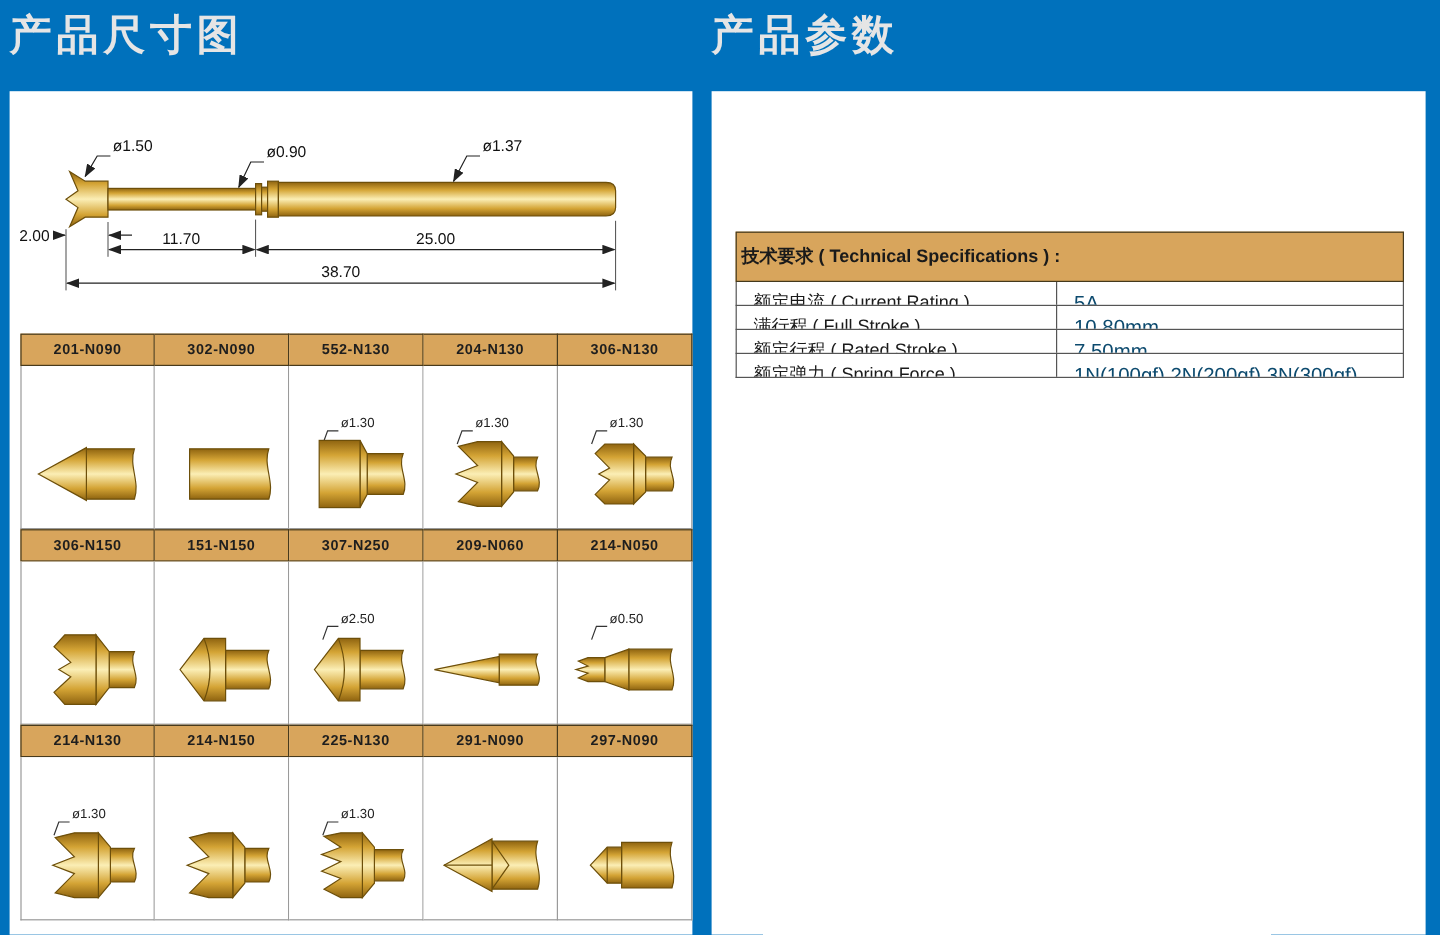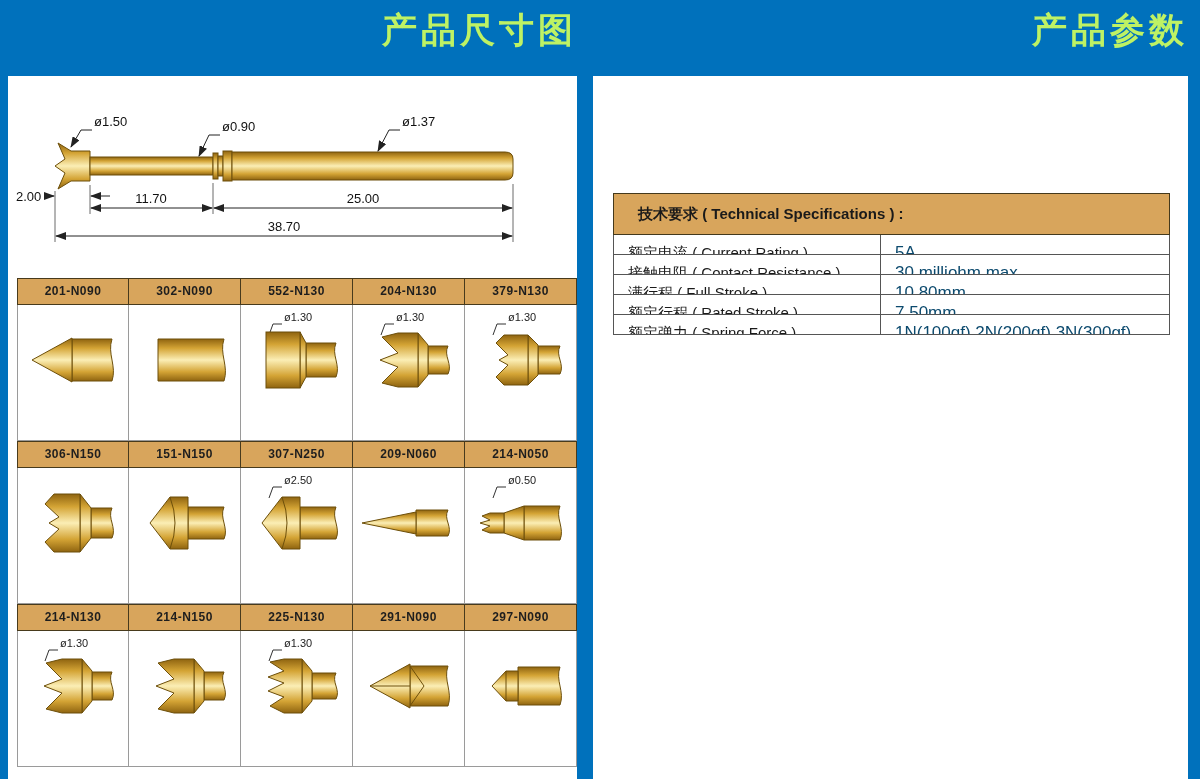--- a/index.html
+++ b/index.html
@@ -4,21 +4,21 @@
 <style>
   * { box-sizing: border-box; margin: 0; padding: 0; }
   html,body { width:1200px; height:779px; }
   body {
     background:#0071BC;
     font-family:"Liberation Sans","DejaVu Sans",sans-serif;
     position:relative; overflow:hidden;
   }
   .title {
     position:absolute; top:0; height:63px; line-height:60px;
-    color:#bef264; font-size:35px; font-weight:bold; text-align:right;
+    color:#e5e5e5; font-size:35px; font-weight:bold; text-align:left;
     letter-spacing:4px;
   }
   .title-left  { left:8px;   width:569px; }
   .title-right { left:593px; width:595px; }
   .panel { position:absolute; top:76px; height:703px; background:#ffffff; }
   .panel-left  { left:8px;   width:569px; }
   .panel-right { left:593px; width:595px; }
 
   .probe-drawing { position:absolute; left:0; top:25px; }
 
@@ -29,29 +29,29 @@
   .g-head {
     height:27px; background:#D8A55C;
     border:1px solid #473a1c; border-left:none;
     font-size:12px; font-weight:bold; color:#1e1e1e;
     text-align:center; line-height:25px; letter-spacing:0.5px;
   }
   .g-head.first { border-left:1px solid #473a1c; }
   .g-cell {
     height:136px; background:#fff;
     border-right:1px solid #9a9a9a; border-bottom:1px solid #9a9a9a;
-    display:flex; align-items:flex-start; justify-content:center;
+    display:flex; align-items:flex-end; justify-content:center;
   }
   .g-cell.first { border-left:1px solid #9a9a9a; }
 
   .ptable { position:absolute; left:20px; width:557px; }
   .pt-head {
     height:42px; background:#D8A55C;
     border:1px solid #44391c;
-    line-height:40px; padding-left:24px;
+    line-height:40px; padding-left:4px;
     font-size:15px; font-weight:bold; color:#1a1a1a;
   }
   .pt-row {
     display:flex; height:20px;
     border:1px solid #555; border-top:none; background:#fff;
   }
   .pt-label {
     width:267px; border-right:1px solid #555;
     padding-left:14px; line-height:36px; font-size:15px; color:#1a1a1a;
     white-space:nowrap; overflow:hidden;
@@ -128,21 +128,21 @@
       <text x="355" y="102" text-anchor="middle">25.00</text>
       <text x="276" y="130" text-anchor="middle">38.70</text>
     </g>
   </svg>
 
   <div id="probe-grid" class="grid">
       <div class="g-head first">201-N090</div>
       <div class="g-head">302-N090</div>
       <div class="g-head">552-N130</div>
       <div class="g-head">204-N130</div>
-      <div class="g-head">379-N130</div>
+      <div class="g-head">306-N130</div>
       <div class="g-cell first">
         <svg width="110" height="100" viewBox="0 0 110 100">
           <defs>
             <linearGradient id="gv00" x1="0" y1="0" x2="0" y2="1">
               <stop offset="0" stop-color="#8f6410"></stop>
               <stop offset="0.22" stop-color="#d4a435"></stop>
               <stop offset="0.5" stop-color="#fbeeb5"></stop>
               <stop offset="0.78" stop-color="#d4a435"></stop>
               <stop offset="1" stop-color="#8f6410"></stop>
             </linearGradient>
@@ -401,24 +401,20 @@
 </div>
 
 <div class="panel panel-right">
   <div id="spec-table" class="ptable" style="top:117px">
       <div class="pt-head">技术要求 ( Technical Specifications ) :</div>
       <div class="pt-row">
         <div class="pt-label">额定电流 ( Current Rating )</div>
         <div class="pt-value">5A</div>
       </div>
       <div class="pt-row">
-        <div class="pt-label">接触电阻 ( Contact Resistance )</div>
-        <div class="pt-value">30 milliohm max</div>
-      </div>
-      <div class="pt-row">
         <div class="pt-label">满行程 ( Full Stroke )</div>
         <div class="pt-value">10.80mm</div>
       </div>
       <div class="pt-row">
         <div class="pt-label">额定行程 ( Rated Stroke )</div>
         <div class="pt-value">7.50mm</div>
       </div>
       <div class="pt-row">
         <div class="pt-label">额定弹力 ( Spring Force )</div>
         <div class="pt-value">1N(100gf),2N(200gf),3N(300gf)</div>

